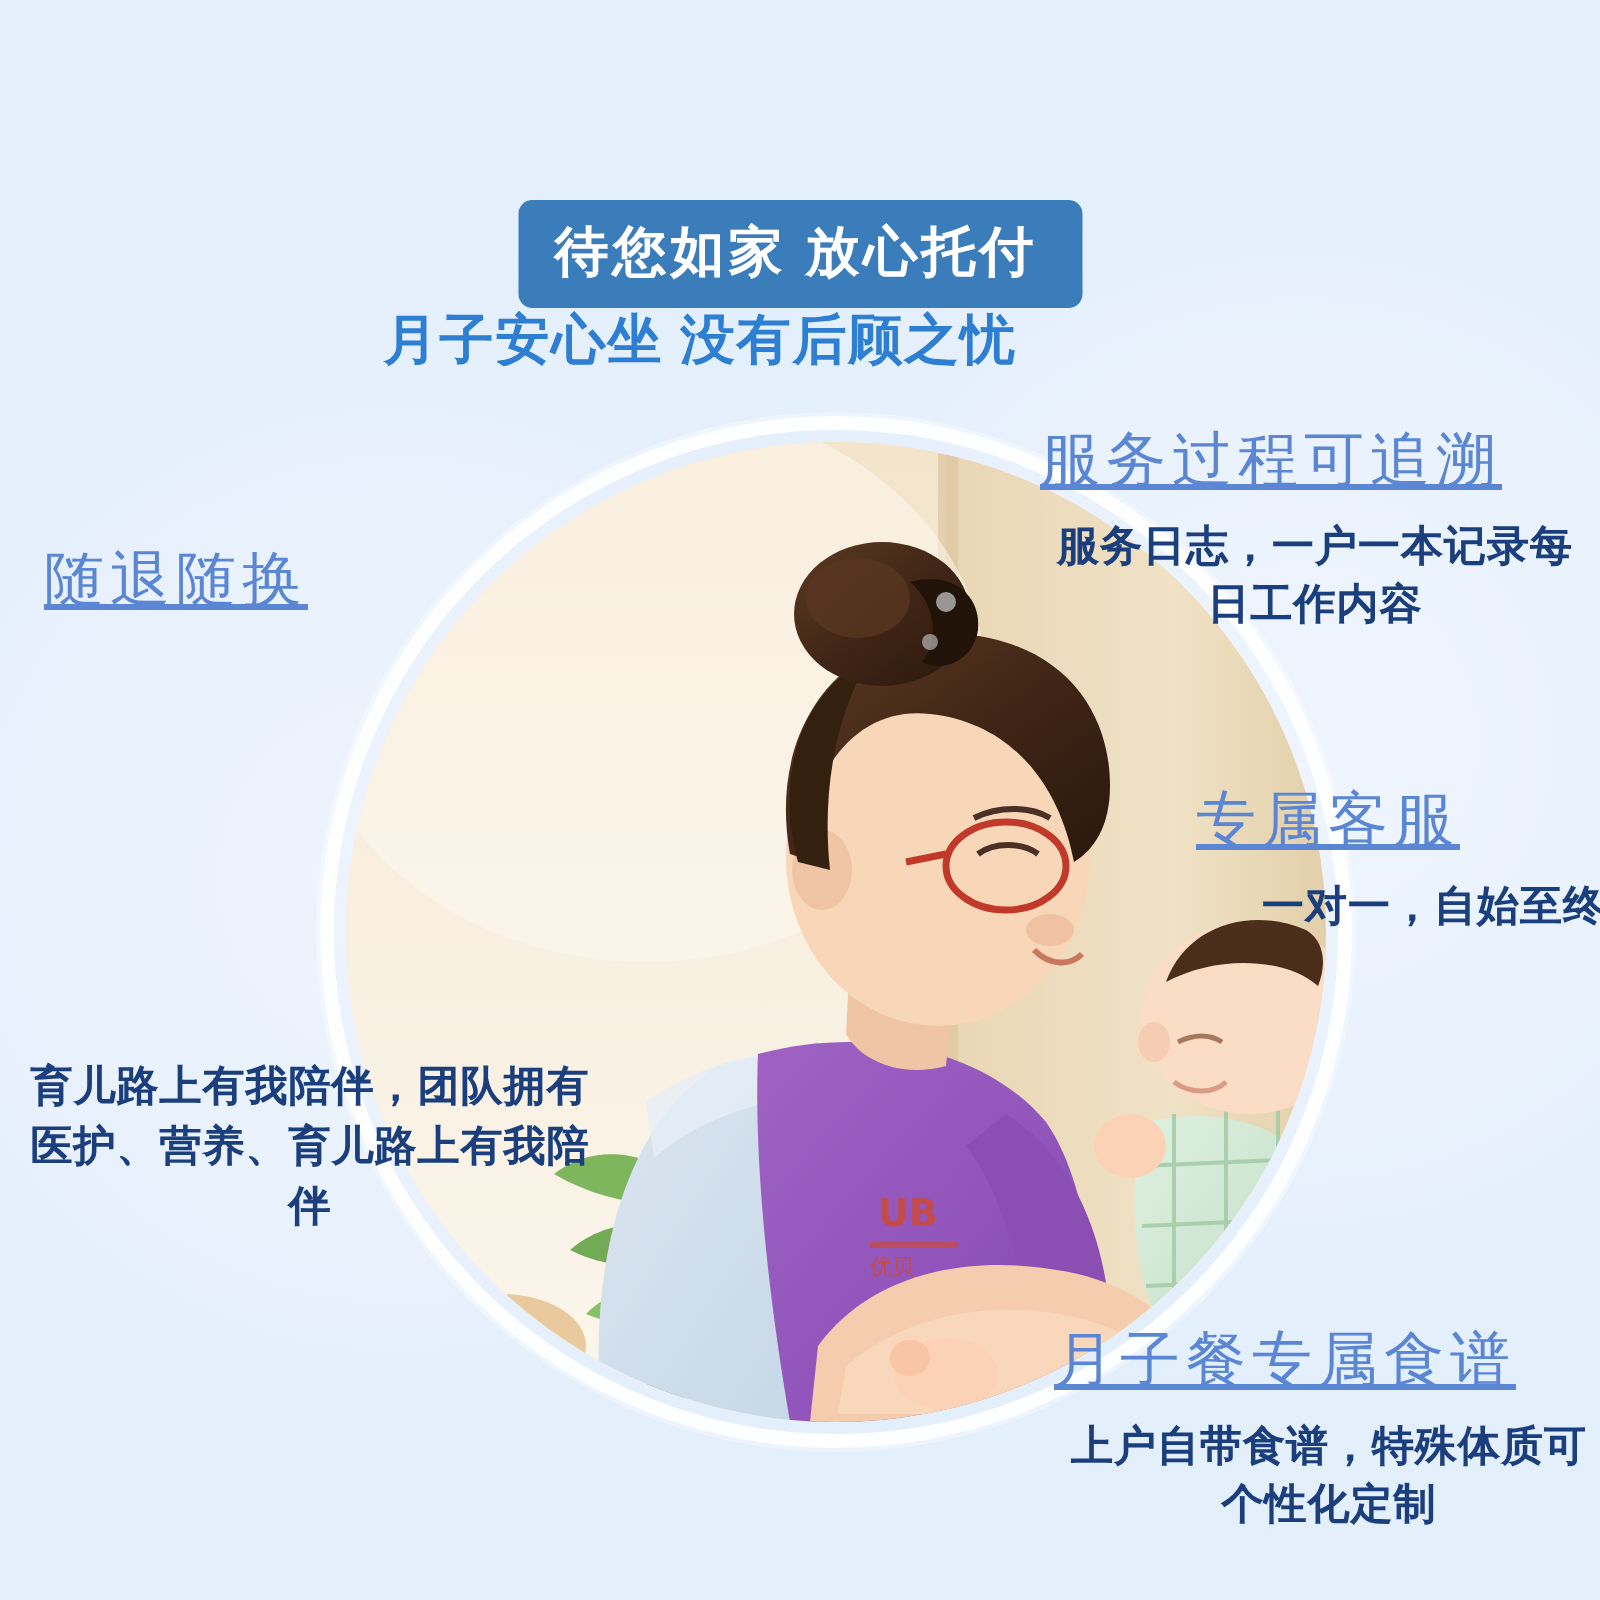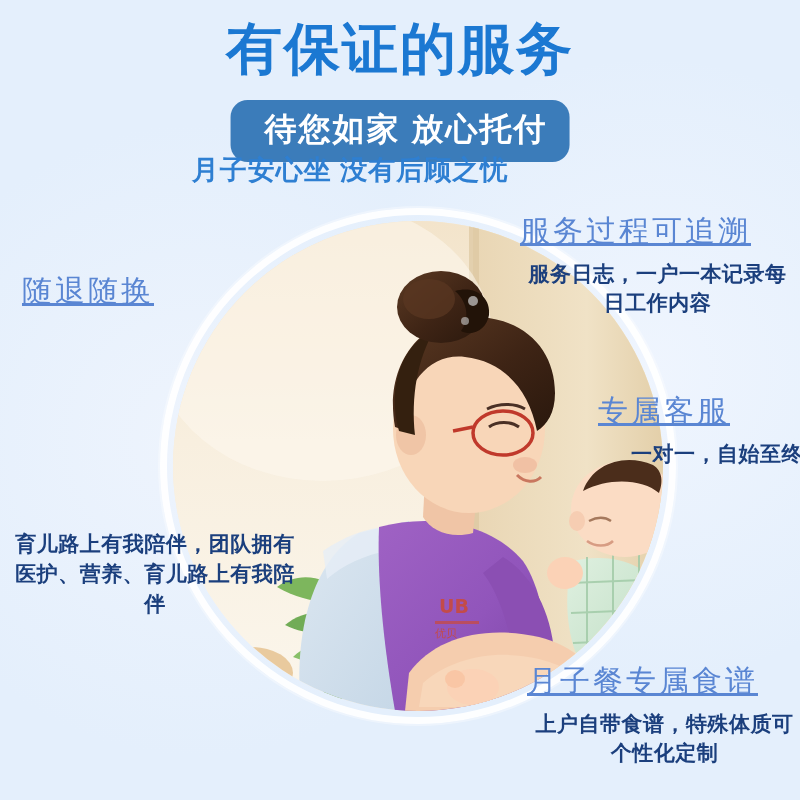--- a/index.html
+++ b/index.html
@@ -34,23 +34,23 @@
     text-align:center;
     font-size:56px; font-weight:bold; letter-spacing:2px;
     color:#1b78d2;
     line-height:1.12;
   }
   .ribbon {
     position:absolute; top:100px; left:50%;
     transform:translateX(-50%);
     background:#3b7cba;
     color:#ffffff;
-    font-size:32px; font-weight:bold; letter-spacing:2px;
-    padding:8px 22px 10px 34px;
-    border-radius:17px;
+    font-size:27px; font-weight:bold; letter-spacing:2px;
+    padding:8px 22px 10px 18px;
+    border-radius:7px;
     white-space:nowrap;
   }
   .subtitle {
     position:absolute; top:152px; left:0; width:700px;
     text-align:center;
     font-size:27px; font-weight:bold; letter-spacing:1px;
     color:#2e7fd2;
   }
 
   
@@ -220,21 +220,20 @@
 
         <ellipse cx="392" cy="352" rx="18" ry="16" fill="#fbd2b6"></ellipse>
 
         <ellipse cx="300" cy="466" rx="26" ry="18" fill="#fbd2b6"></ellipse>
         <ellipse cx="282" cy="458" rx="10" ry="9" fill="#f9c6a5"></ellipse>
       </g>
     </svg>
   </div>
   <div class="photo-ring"></div>
 
-  <div class="title">有保证的服务</div>
   <div class="ribbon">待您如家 放心托付</div>
   <div class="subtitle">月子安心坐 没有后顾之忧</div>
 
   <div class="feature f-left" id="feature-return">
     <div class="f-head">随退随换</div>
   </div>
 
   <div class="feature f-left" id="feature-team">
     <div class="f-body">育儿路上有我陪伴，团队拥有医护、营养、育儿路上有我陪伴</div>
   </div>

